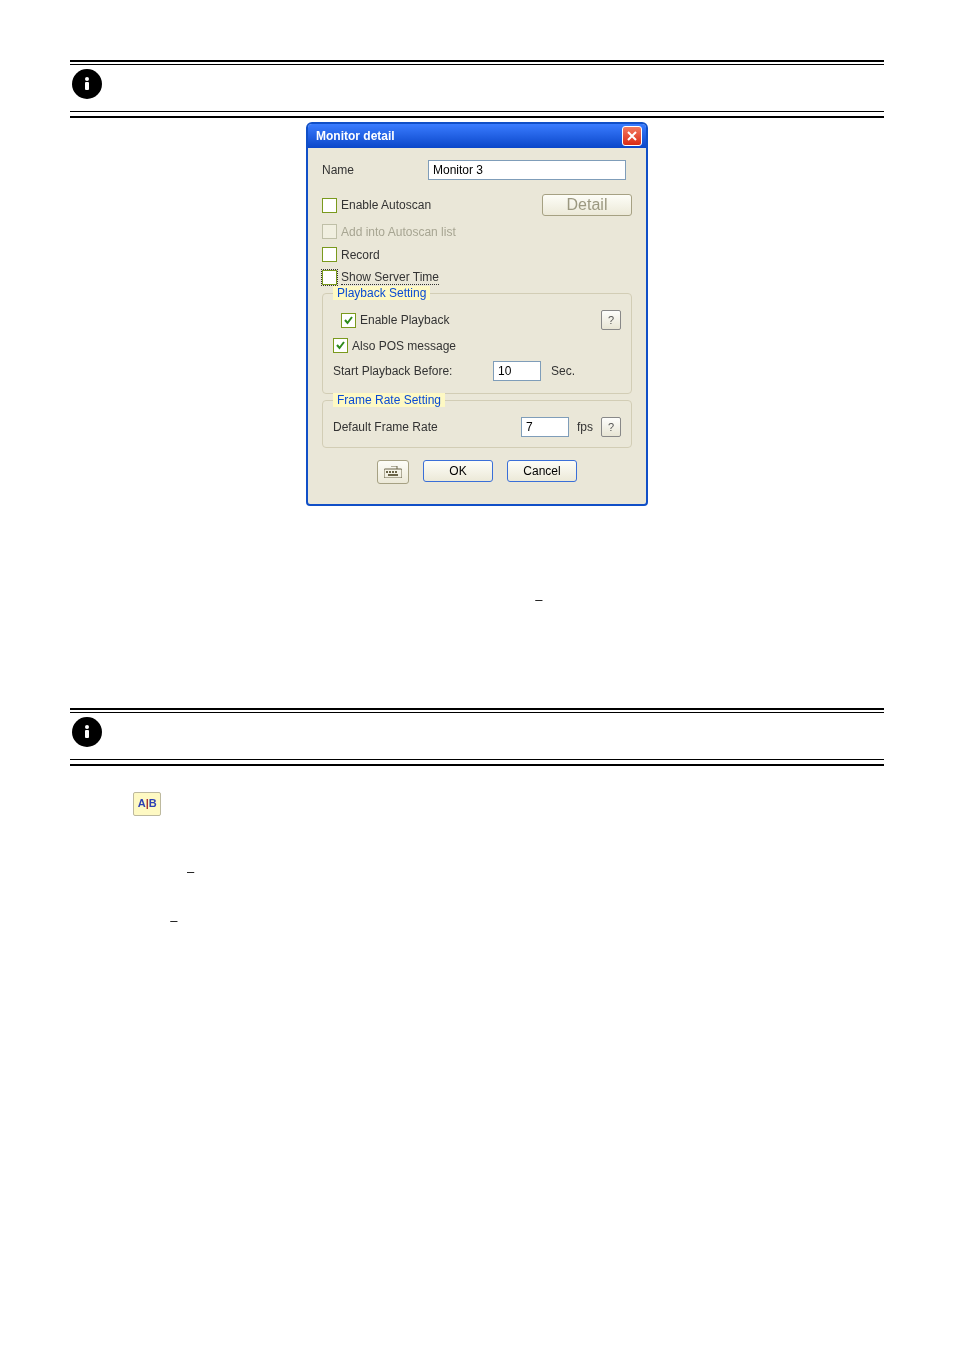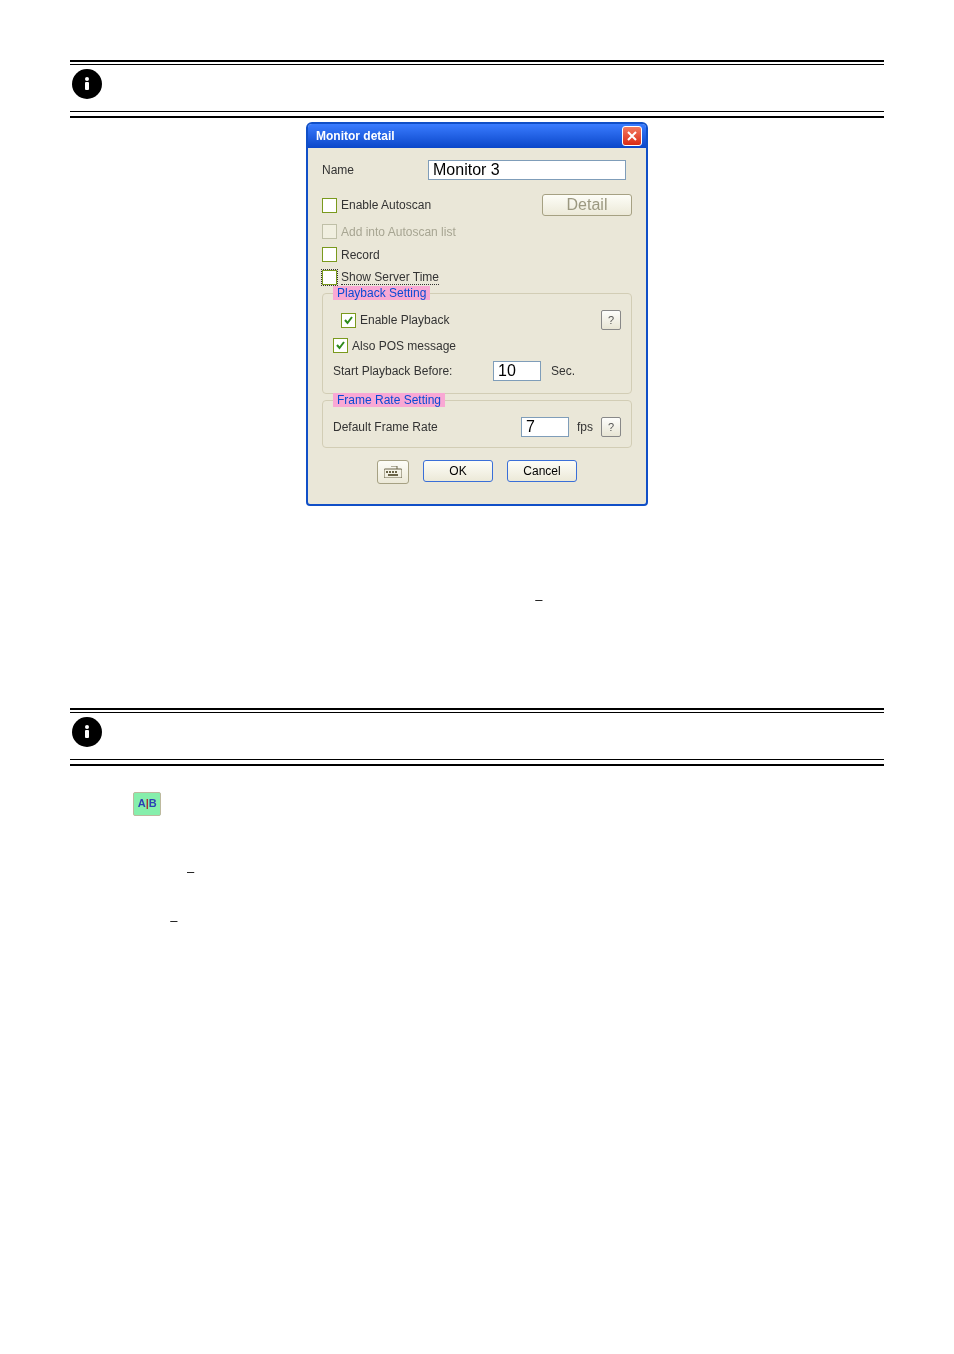--- a/index.html
+++ b/index.html
@@ -83,21 +83,21 @@
   }
   .close-btn svg { display:block; }
   .form-body { padding: 12px 14px 10px 14px; }
   .row { display: flex; align-items: center; margin-bottom: 8px; }
   .label { color: #333; }
   .textfield {
     border: 1px solid #7f9db9;
     background: #fff;
     height: 18px;
     padding: 0 4px;
-    font-size: 16px;
+    font-size: 12px;
     font-family: Tahoma, Arial, sans-serif;
   }
   .cb {
     width: 13px; height: 13px;
     border: 1px solid #7a9a1d;
     background: #fff;
     margin-right: 4px;
     display: inline-flex;
     align-items: center;
     justify-content: center;
@@ -117,21 +117,21 @@
   }
   .fieldset {
     border: 1px solid #d2cdb5;
     border-radius: 4px;
     padding: 8px 10px 10px 10px;
     margin-top: 6px;
     position: relative;
   }
   .legend {
     color: #0a4bd3;
-    background: #f9a8d4;
+    background: #fef9c3;
     position: relative;
     top: -16px;
     display: inline-block;
     padding: 0 4px;
     margin-bottom: -10px;
   }
   .fs-inner { margin-top: -6px; }
   .help-btn {
     width: 18px; height: 18px;
     border: 1px solid #888;
@@ -162,21 +162,21 @@
 
   
   .bullet-list { padding-left: 48px; margin-top: 24px; }
   .bullet-item { margin-bottom: 14px; line-height: 1.35; }
   .bullet-item .dash { display:inline-block; width:14px; }
   .bold { font-weight: bold; }
   .inline-icon {
     display:inline-block; vertical-align:middle;
     width:26px; height:22px;
     border:1px solid #bdb99e;
-    background:#86efac;
+    background:#fef9c3;
     text-align:center;
     font-size:11px; font-weight:bold;
     color:#2c3fb5;
     line-height:20px;
     border-radius:2px;
   }
   .idash { display:inline-block; transform:translateY(-2px); }
 
   .footer {
     text-align:center;

